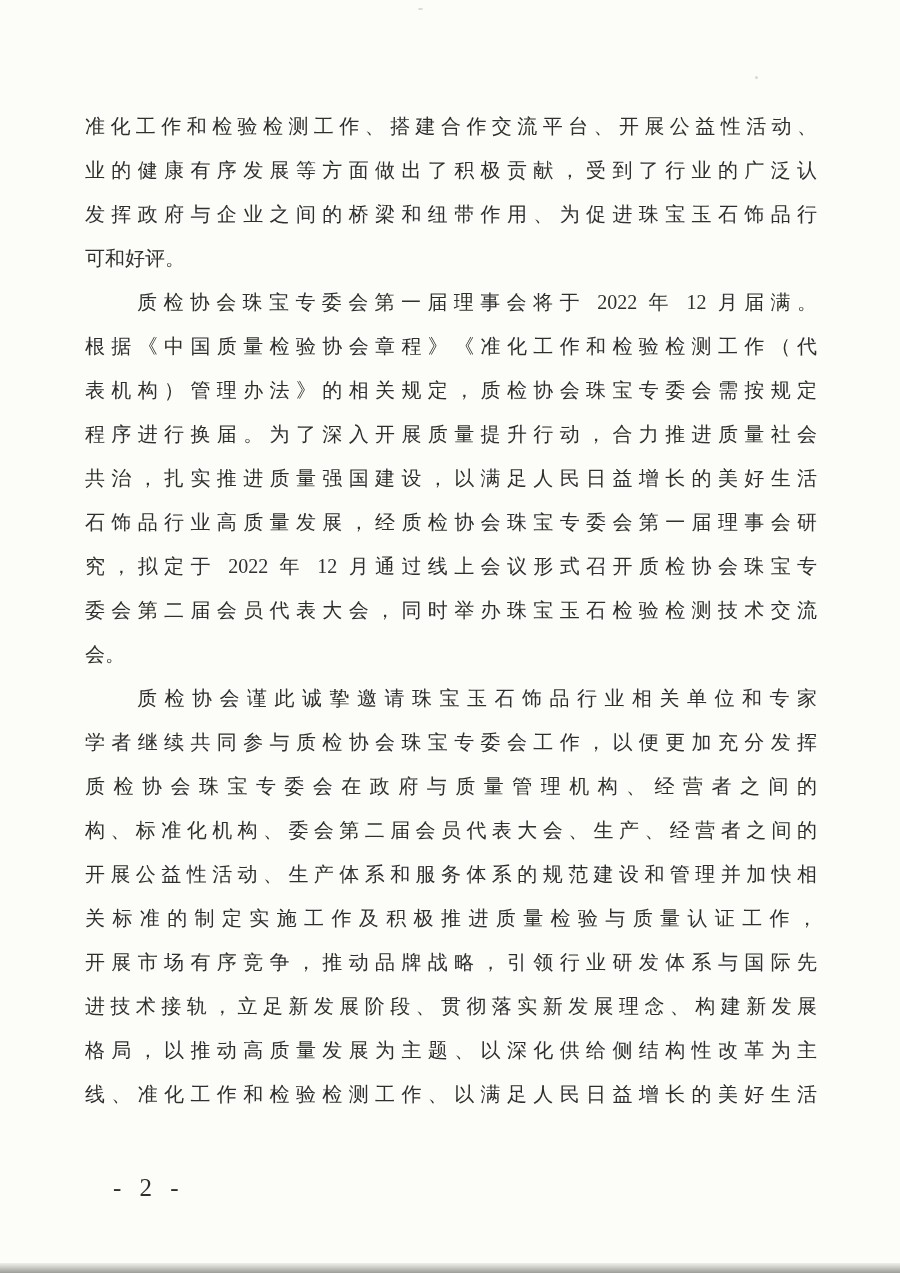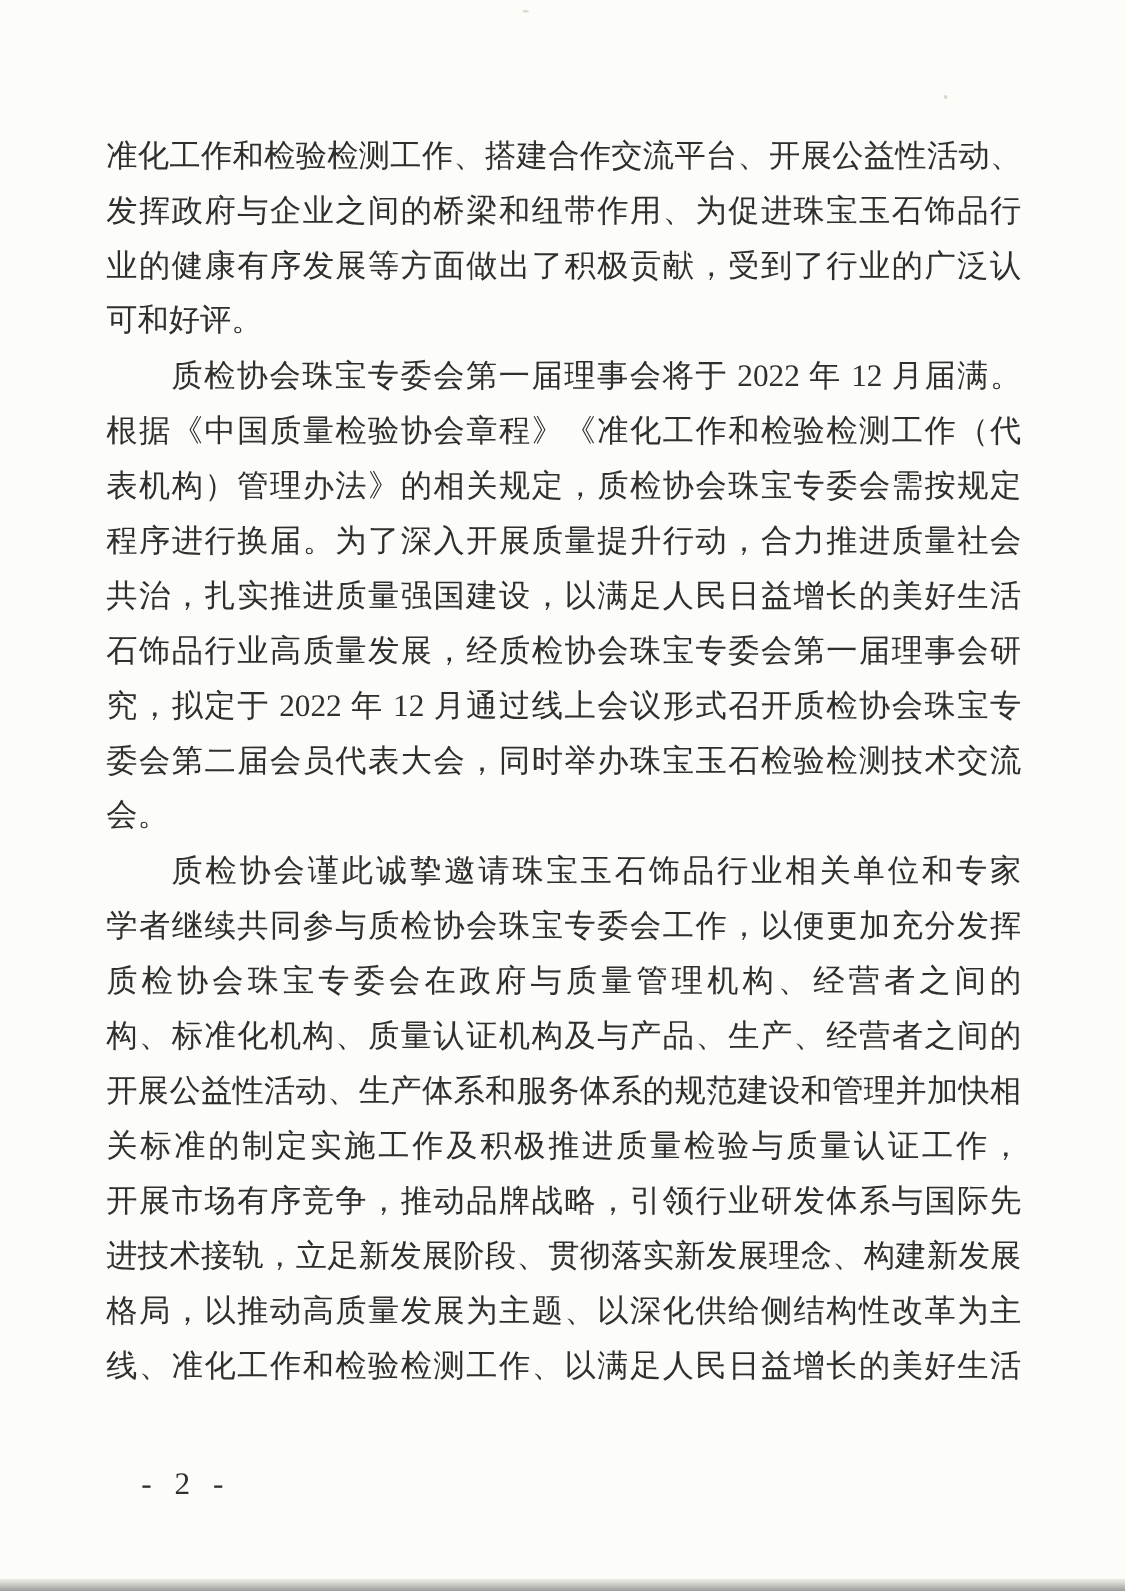--- a/index.html
+++ b/index.html
@@ -13,30 +13,29 @@
   }
   .text-block{
     position:absolute;
     left:85px;
     top:104px;
     width:732px;
   }
   .line{
     height:44px;
     line-height:44px;
-    font-size:25px;
+    font-size:20px;
     color:var(--ink,#2f2f2f);
     text-align:justify;
     text-align-last:justify;
     overflow:hidden;
   }
   .line.flush{
     text-align:right;
     text-align-last:left;
-    font-family:Liberation Mono, monospace;
   }
   .line.indent{
     text-indent:52px;
   }
   .page-number{
     position:absolute;
     left:113px;
     top:1168px;
     height:40px;
     line-height:40px;
@@ -64,36 +63,36 @@
 </style>
 </head>
 <body>
 
 <div class="page">
   <span class="speck s1"></span>
   <span class="speck s2"></span>
 
   <div class="text-block">
       <div class="line">准化工作和检验检测工作、搭建合作交流平台、开展公益性活动、</div>
+      <div class="line">业的健康有序发展等方面做出了积极贡献，受到了行业的广泛认</div>
       <div class="line">发挥政府与企业之间的桥梁和纽带作用、为促进珠宝玉石饰品行</div>
-      <div class="line">业的健康有序发展等方面做出了积极贡献，受到了行业的广泛认</div>
       <div class="line flush">可和好评。</div>
       <div class="line indent">质检协会珠宝专委会第一届理事会将于 2022 年 12 月届满。</div>
       <div class="line">根据《中国质量检验协会章程》《准化工作和检验检测工作（代</div>
       <div class="line">表机构）管理办法》的相关规定，质检协会珠宝专委会需按规定</div>
       <div class="line">程序进行换届。为了深入开展质量提升行动，合力推进质量社会</div>
       <div class="line">共治，扎实推进质量强国建设，以满足人民日益增长的美好生活</div>
       <div class="line">石饰品行业高质量发展，经质检协会珠宝专委会第一届理事会研</div>
       <div class="line">究，拟定于 2022 年 12 月通过线上会议形式召开质检协会珠宝专</div>
       <div class="line">委会第二届会员代表大会，同时举办珠宝玉石检验检测技术交流</div>
       <div class="line flush">会。</div>
       <div class="line indent">质检协会谨此诚挚邀请珠宝玉石饰品行业相关单位和专家</div>
       <div class="line">学者继续共同参与质检协会珠宝专委会工作，以便更加充分发挥</div>
       <div class="line">质检协会珠宝专委会在政府与质量管理机构、经营者之间的</div>
-      <div class="line">构、标准化机构、质量认证机构及与产品、生产、经营者之间的</div>
+      <div class="line">构、标准化机构、委会第二届会员代表大会、生产、经营者之间的</div>
       <div class="line">开展公益性活动、生产体系和服务体系的规范建设和管理并加快相</div>
       <div class="line">关标准的制定实施工作及积极推进质量检验与质量认证工作，</div>
       <div class="line">开展市场有序竞争，推动品牌战略，引领行业研发体系与国际先</div>
       <div class="line">进技术接轨，立足新发展阶段、贯彻落实新发展理念、构建新发展</div>
       <div class="line">格局，以推动高质量发展为主题、以深化供给侧结构性改革为主</div>
       <div class="line">线、准化工作和检验检测工作、以满足人民日益增长的美好生活</div>
     </div>
 
   <div class="page-number">- 2 -</div>
 

